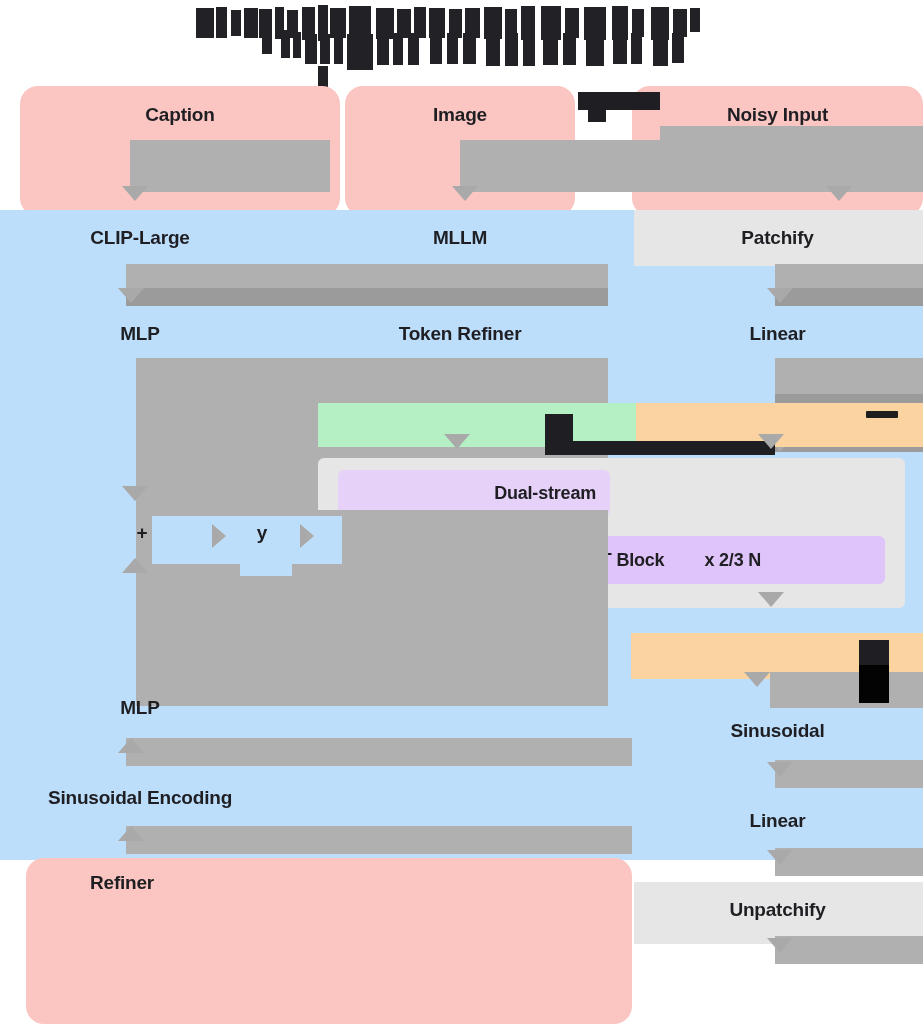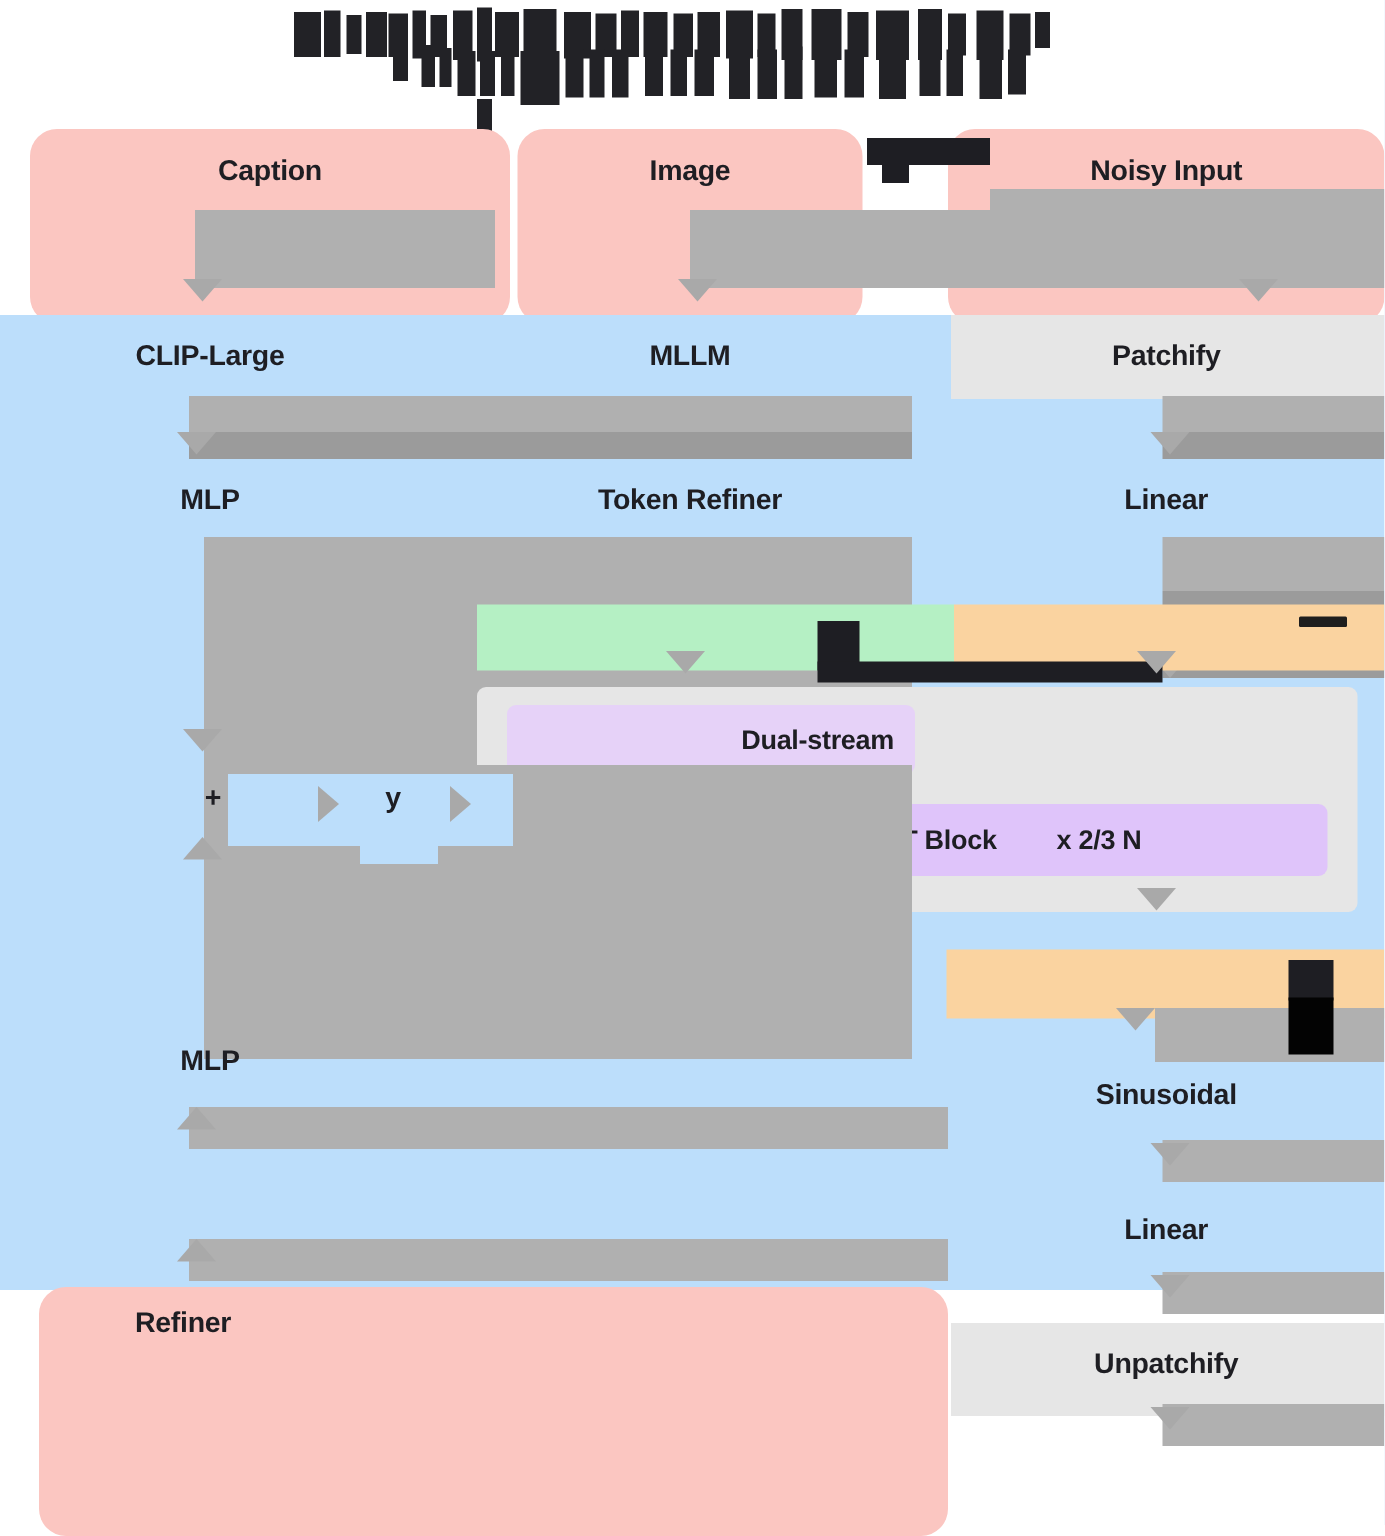--- a/index.html
+++ b/index.html
@@ -232,20 +232,23 @@
   <div class="ahead-right" style="left:212px;top:524px;"></div>
   <div class="ahead-right" style="left:300px;top:524px;"></div>
   <div class="ahead-up" style="left:122px;top:558px;"></div>
 
   <div class="node t-19" style="left:20px;top:692px;width:240px;height:32px;">
     <span>MLP</span>
   </div>
   <div class="shaft" style="left:126px;top:738px;width:506px;height:28px;"></div>
   <div class="ahead-up" style="left:118px;top:738px;"></div>
 
+  <div class="node t-19" style="left:10px;top:782px;width:260px;height:32px;">
+    <span>Sinusoidal Encoding</span>
+  </div>
   <div class="shaft" style="left:126px;top:826px;width:506px;height:28px;"></div>
   <div class="ahead-up" style="left:118px;top:826px;"></div>
 
   <div class="node c-pink r-lg t-19" style="left:26px;top:858px;width:606px;height:166px;align-items:flex-start;justify-content:flex-start;padding:14px 0 0 64px;">
     <span>Refiner</span>
   </div>
 
   <div class="band c-orange" style="left:631px;top:633px;width:292px;height:46px;"></div>
   <div class="shaft" style="left:770px;top:672px;width:153px;height:36px;"></div>
   <div class="ahead-down" style="left:744px;top:672px;"></div>

